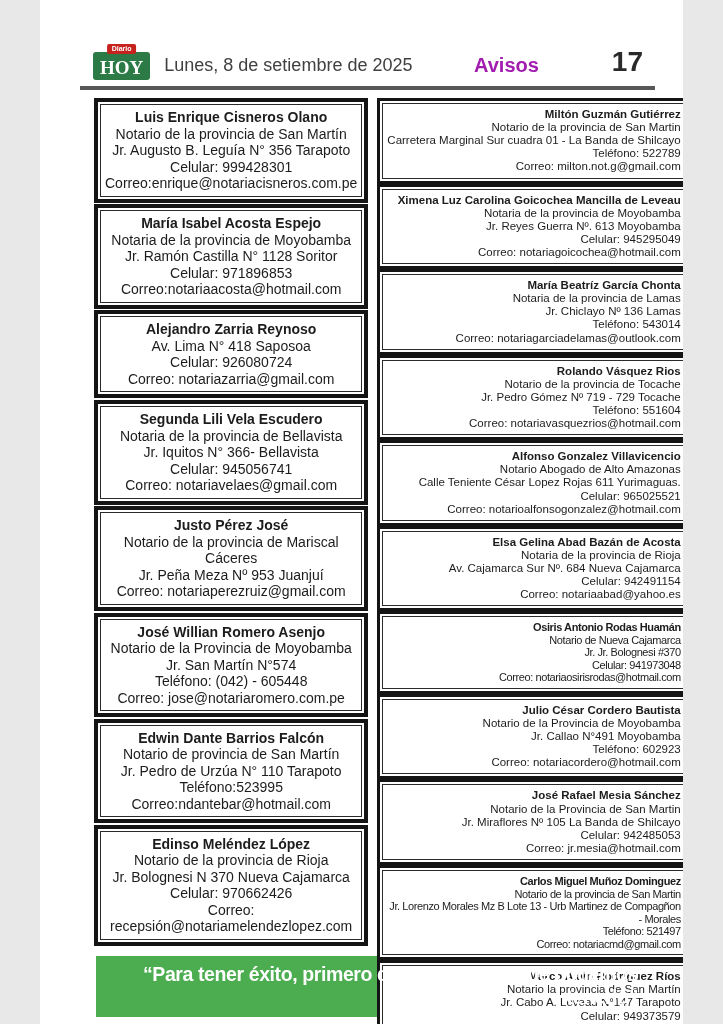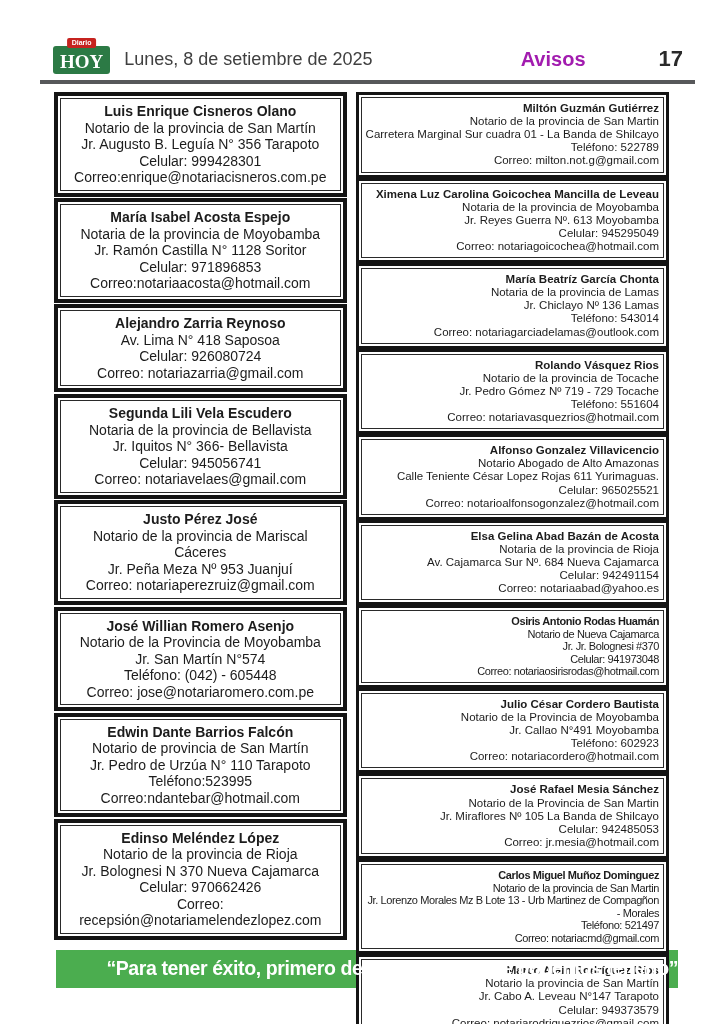--- a/index.html
+++ b/index.html
@@ -1,18 +1,18 @@
 <!DOCTYPE html>
 <html><head>
 <meta charset="utf-8">
 <style>
   html,body{margin:0;padding:0;background:#e8e8e8;}
   .page{
     position:relative;
-    width:723px;height:1024px;
+    width:643px;height:1024px;
     background:#ffffff;
     font-family:"Liberation Sans", sans-serif;
     color:#1c1c1c;
     overflow:hidden;
     margin:0 auto;
     box-sizing:border-box;
   }
   
   .header{
     display:flex;align-items:flex-end;
@@ -35,21 +35,21 @@
     position:absolute;top:-8px;left:50%;transform:translateX(-50%);
     background:#c6231f;color:#fff;
     font-family:"Liberation Sans", sans-serif;
     font-weight:bold;font-size:7px;
     padding:1px 5px;border-radius:2px;line-height:1.2;
     white-space:nowrap;
   }
   .header-date{font-size:18px;color:#404040;padding-bottom:4px;}
   .header-spacer{flex:1;}
   .header-section{font-size:20px;font-weight:bold;color:#a21caf;padding-bottom:3px;margin-right:73px;}
-  .header-page{font-size:22px;font-weight:bold;color:#2a2a2a;padding-bottom:2px;}
+  .header-page{font-size:28px;font-weight:bold;color:#2a2a2a;padding-bottom:2px;}
   .header-rule{
     height:4px;background:#57585a;margin:6px 28px 0 40px;
   }
   
   .grid{
     display:flex;
     gap:9px;
     padding:8px 54px 0 54px;
     box-sizing:border-box;
   }

